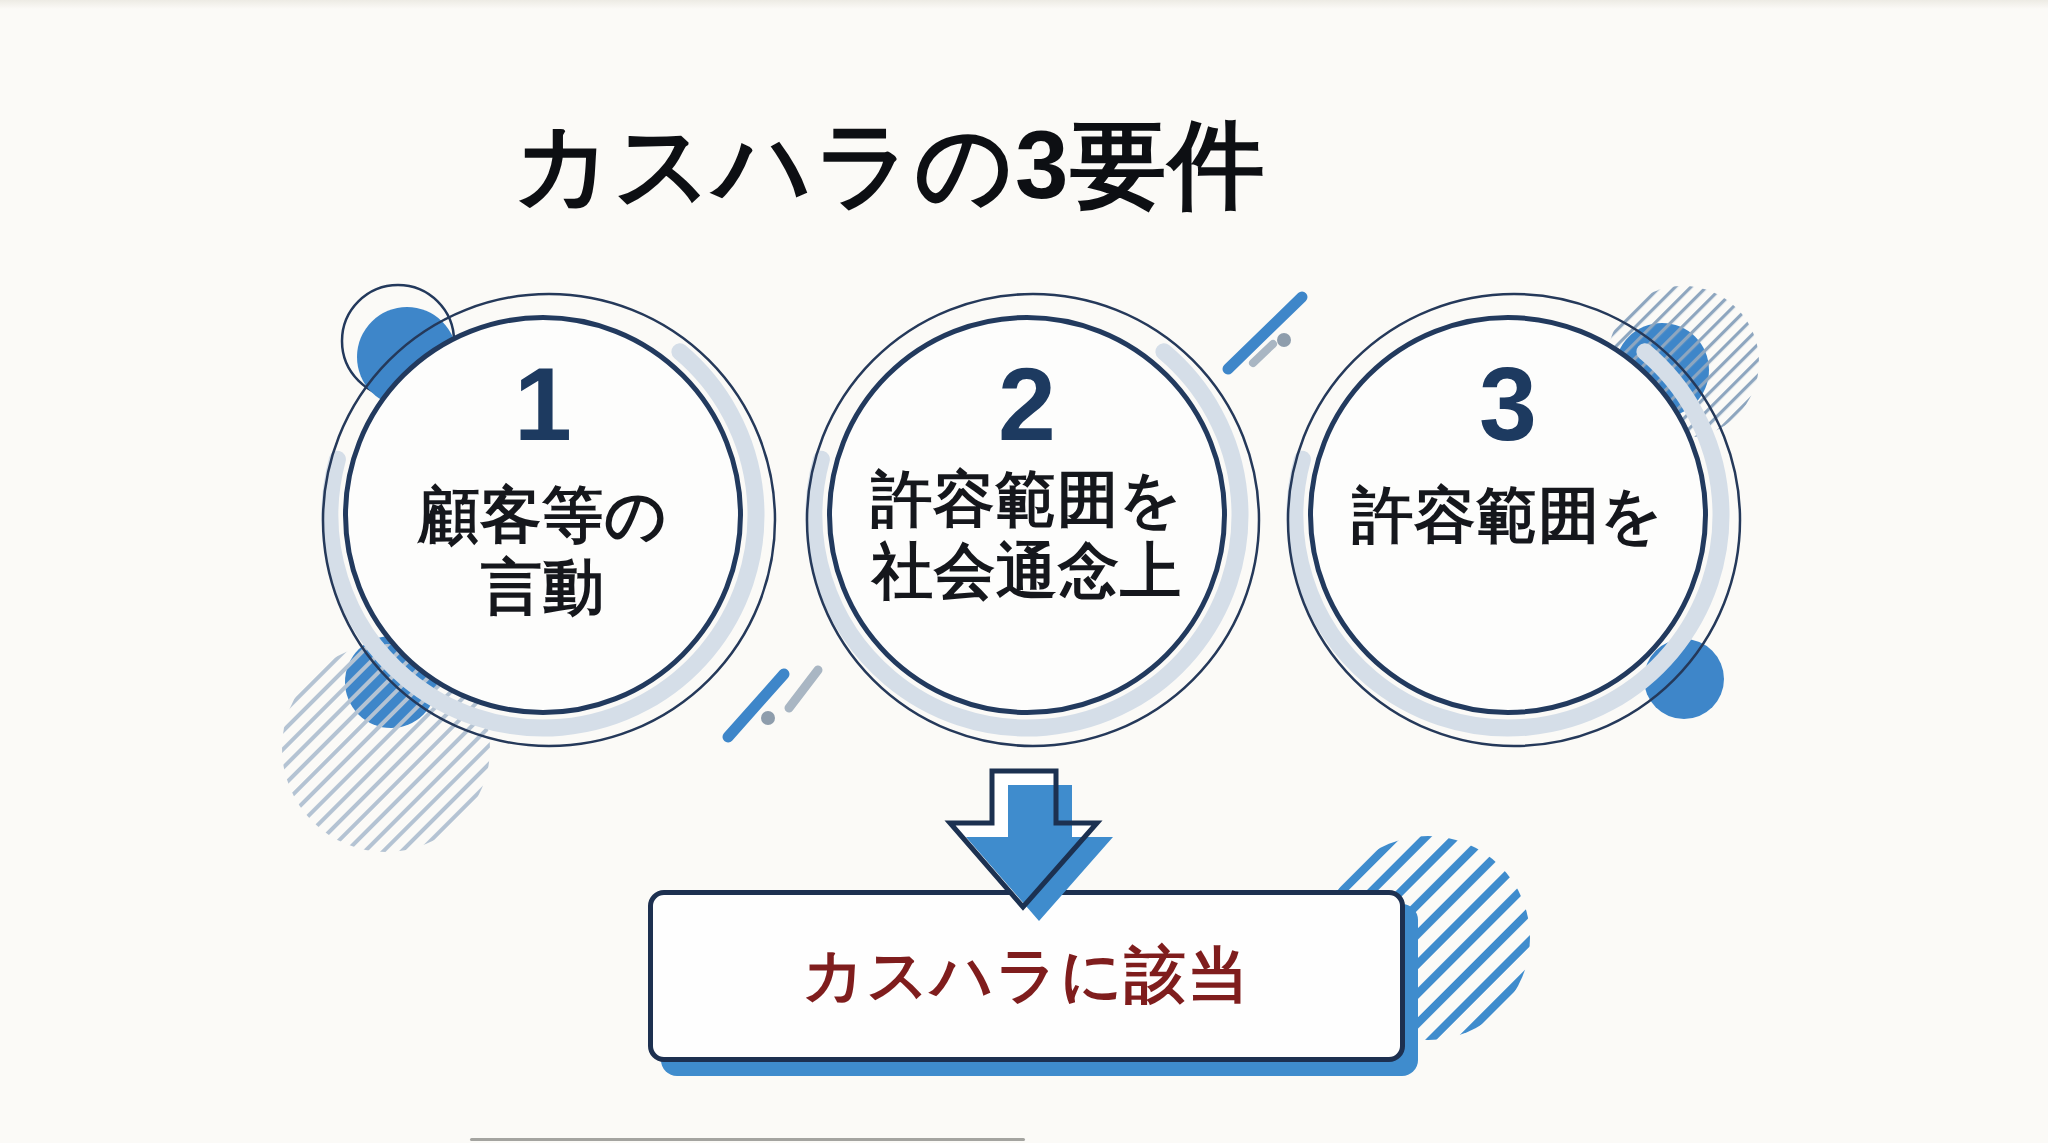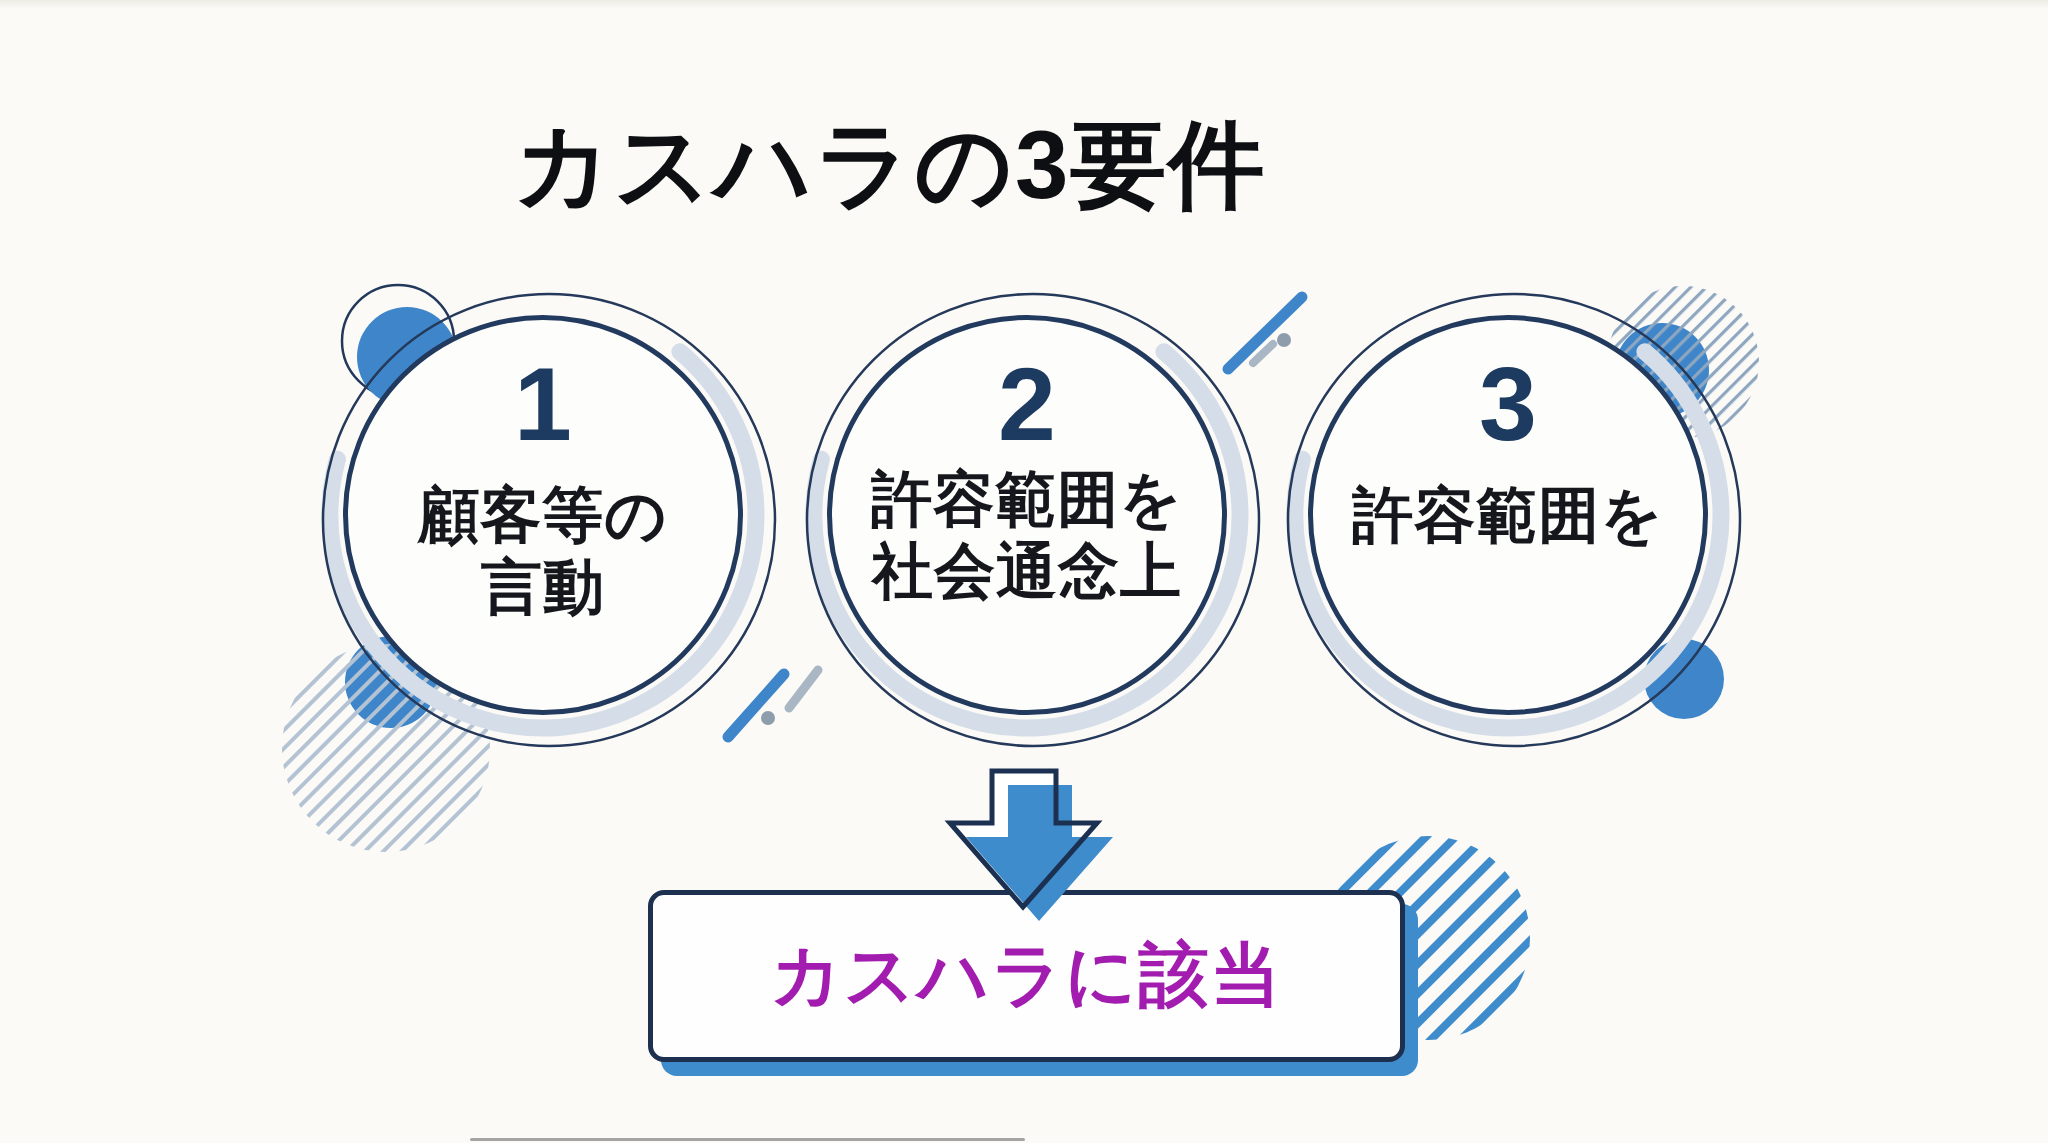--- a/index.html
+++ b/index.html
@@ -46,21 +46,21 @@
   .req-lines span{display:block;}
   .arrow-svg{position:absolute;left:930px;top:750px;z-index:4;}
   .result-box{
     position:absolute;left:648px;top:890px;width:757px;height:172px;
     box-sizing:border-box;border:5px solid #1d3050;border-radius:16px;
     background:#fefefe;z-index:3;
     box-shadow:13px 14px 0 0 #3f8ccd;
     display:flex;align-items:center;justify-content:center;
   }
   .result-box span{
-    font-size:70px;font-weight:900;color:#a21caf;letter-spacing:2px;
+    font-size:61px;font-weight:900;color:#7f1d1d;letter-spacing:2px;
   }
 </style>
 </head>
 <body>
 
 <div class="canvas">
 
   <div class="top-strip"></div>
   <div class="bottom-line"></div>
 

